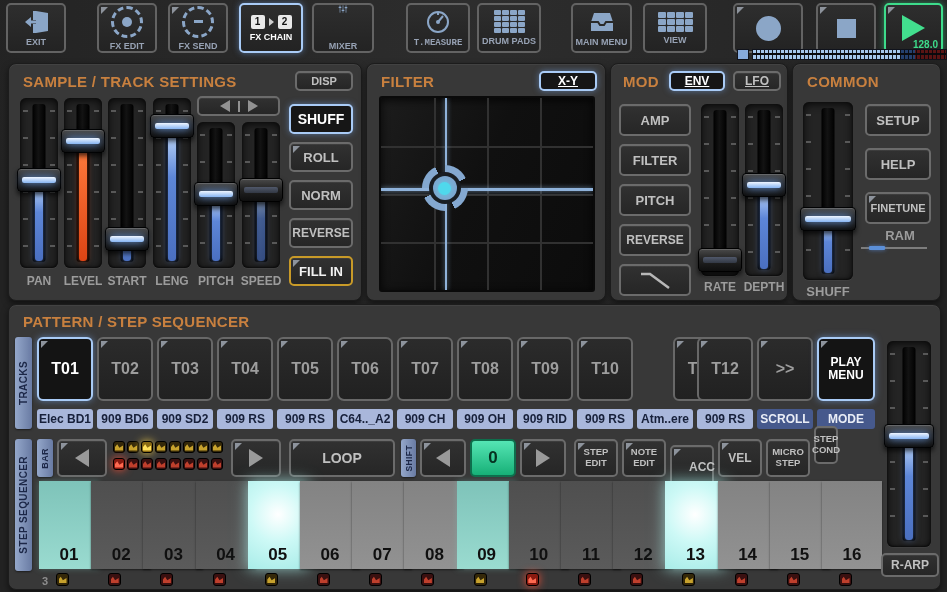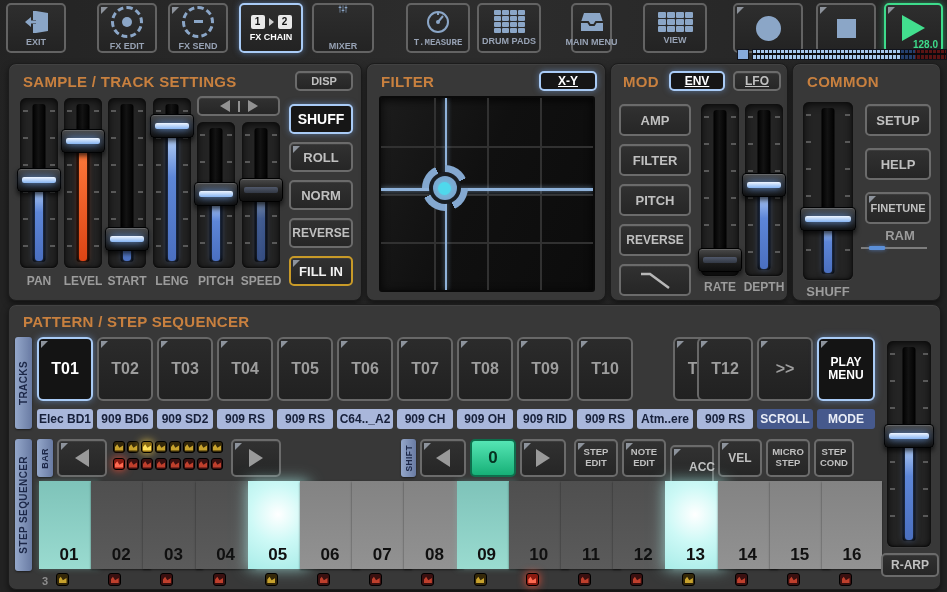--- a/index.html
+++ b/index.html
@@ -180,21 +180,21 @@
         <div></div>
         <div></div>
         <div></div>
         <div></div>
         <div></div>
         <div></div>
         <div></div>
       </span>
     <span class="lbl">DRUM PADS</span>
   </div>
-  <div class="tb" style="left:571px;width:41px;">
+  <div class="tb" style="left:571px;width:61px;">
     <svg class="icn" width="26" height="24" viewBox="0 0 26 24">
       <path d="M5,3 h16 l3,9 v9 h-22 v-9 z" fill="#8ba6c7"></path>
       <path d="M2,12 h7 l2,3 h4 l2,-3 h7" fill="none" stroke="#2a2a2a" stroke-width="2"></path>
     </svg>
     <span class="lbl">MAIN MENU</span>
   </div>
   <div class="tb" style="left:643px;width:64px;">
     <span class="viewgrid">
         <div></div>
         <div></div>
@@ -397,21 +397,21 @@
         </div>
         <div class="nchip" style="left: 208px; top: 104px; width: 56px;">
           <span>909 RS</span>
         </div>
         <div class="tbtn notch" style="left: 268px; top: 32px;">
           <span>T05</span>
         </div>
         <div class="nchip" style="left: 268px; top: 104px; width: 56px;">
           <span>909 RS</span>
         </div>
-        <div class="tbtn notch" style="left: 328px; top: 32px;">
+        <div class="tbtn notch" style="left: 328px; top: 32px; border-radius: 7px;">
           <span>T06</span>
         </div>
         <div class="nchip" style="left: 328px; top: 104px; width: 56px;">
           <span>C64.._A2</span>
         </div>
         <div class="tbtn notch" style="left: 388px; top: 32px;">
           <span>T07</span>
         </div>
         <div class="nchip" style="left: 388px; top: 104px; width: 56px;">
           <span>909 CH</span>
@@ -480,37 +480,38 @@
         <div class="led red" style="left: 132px; top: 153px; width: 12px; height: 12px;"></div>
         <div class="led red" style="left: 146px; top: 153px; width: 12px; height: 12px;"></div>
         <div class="led red" style="left: 160px; top: 153px; width: 12px; height: 12px;"></div>
         <div class="led red" style="left: 174px; top: 153px; width: 12px; height: 12px;"></div>
         <div class="led red" style="left: 188px; top: 153px; width: 12px; height: 12px;"></div>
         <div class="led red" style="left: 202px; top: 153px; width: 12px; height: 12px;"></div>
       </div>
     <div class="btn notch" style="left:222px;top:134px;width:50px;height:38px;">
       <span class="arrow-r"></span>
     </div>
+    <div class="btn notch" style="left:280px;top:134px;width:106px;height:38px;font-size:14px;">LOOP</div>
     <div class="vchip" style="left:392px;top:134px;width:15px;height:38px;">
       <span style="font-size:8.5px;">SHIFT</span>
     </div>
     <div class="btn notch" style="left:411px;top:134px;width:46px;height:38px;">
       <span class="arrow-l"></span>
     </div>
     <div class="zero abs" style="left:461px;top:134px;width:46px;height:38px;">0</div>
     <div class="btn notch" style="left:511px;top:134px;width:46px;height:38px;">
       <span class="arrow-r"></span>
     </div>
 
     <div class="btn notch" style="left:565px;top:134px;width:44px;height:38px;font-size:9.5px;line-height:1.15;">STEP EDIT</div>
     <div class="btn notch" style="left:613px;top:134px;width:44px;height:38px;font-size:9.5px;line-height:1.15;">NOTE EDIT</div>
     <div class="btn notch" style="left:661px;top:140px;width:44px;height:43px;font-size:12px;padding-left:20px;">ACC</div>
     <div class="btn notch" style="left:709px;top:134px;width:44px;height:38px;font-size:12px;">VEL</div>
     <div class="btn" style="left:757px;top:134px;width:44px;height:38px;font-size:9.5px;line-height:1.15;">MICRO STEP</div>
-    <div class="btn" style="left:805px;top:134px;width:40px;height:38px;font-size:9.5px;line-height:1.15;">STEP COND</div>
+    <div class="btn" style="left:805px;top:121px;width:24px;height:38px;font-size:9.5px;line-height:1.15;">STEP COND</div>
 
     <div id="steps">
         <div class="step on-dark" style="left: 30px; top: 176px;">
           <span class="step-num">01</span>
         </div>
         <div class="led yellow" style="left: 47px; top: 268px;"></div>
         <div class="step off-dark" style="left: 82.2px; top: 176px;">
           <span class="step-num">02</span>
         </div>
         <div class="led red" style="left: 99.2px; top: 268px;"></div>

